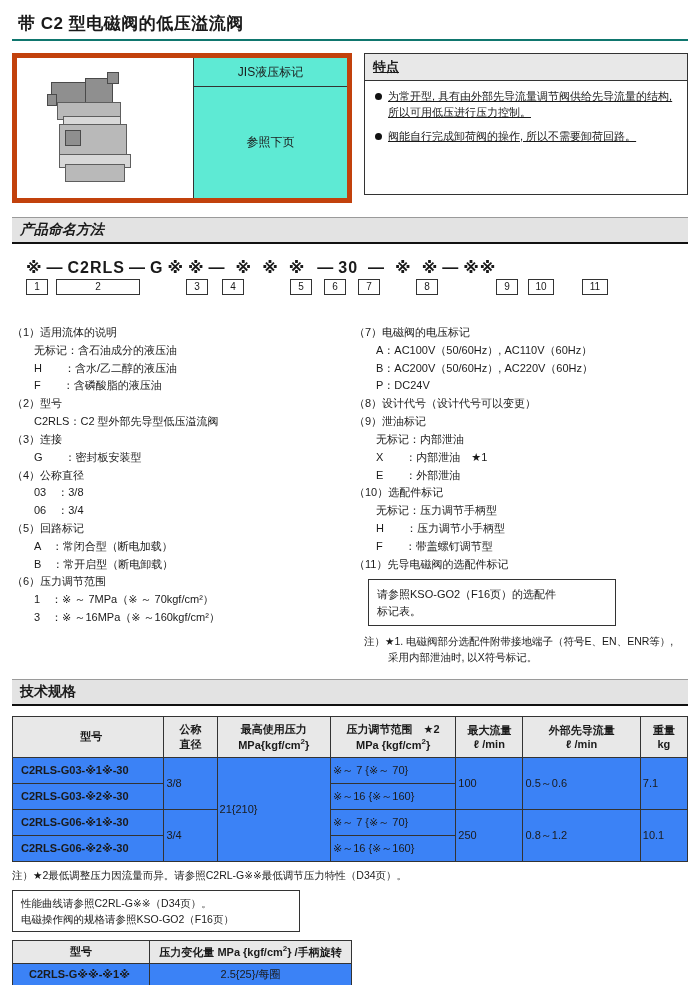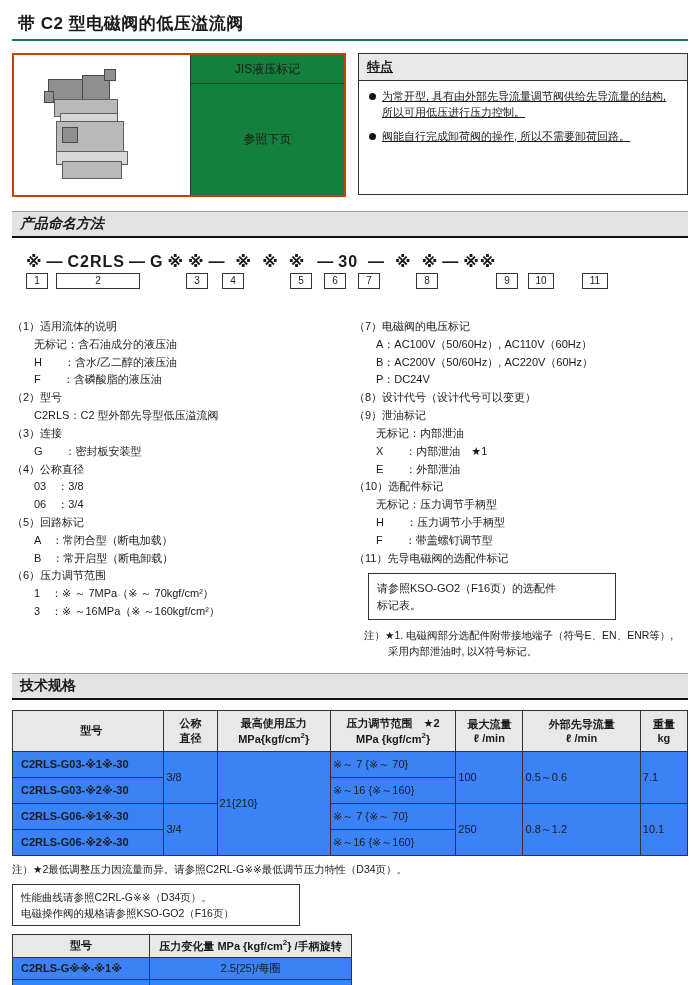--- a/index.html
+++ b/index.html
@@ -20,21 +20,21 @@
     border-bottom:2px solid #0f766e;
     padding:2px 0 4px 6px;
     font-size:17px;
     font-weight:bold;
     letter-spacing:0.5px;
   }
 
   
   .top-wrap{display:flex;margin:12px 12px 0 12px;}
   .photo-box{
-    width:330px;height:140px;border:2px solid #c2410c;display:flex;background:#15803d;
+    width:330px;height:140px;border:5px solid #c2410c;display:flex;background:#5eead4;
   }
   .photo-cell{
     width:176px;border-right:1px solid #333;position:relative;background:#fff;
     display:flex;align-items:center;justify-content:center;
   }
   .jis-cell{flex:1;display:flex;flex-direction:column;}
   .jis-head{
     height:28px;border-bottom:1px solid #333;display:flex;align-items:center;
     justify-content:center;font-size:12px;
   }
@@ -101,21 +101,21 @@
   .model-col{text-align:left !important;padding-left:8px !important;font-weight:bold;width:140px;}
 
   .note2{margin:6px 12px 0 12px;font-size:10.5px;line-height:1.5;}
   .curve-box{
     border:1px solid #333;margin:6px 12px 0 12px;width:270px;padding:4px 8px;font-size:10.5px;line-height:1.55;
   }
 
   .tbl2{margin:8px 12px 0 12px;width:340px;}
   .tbl2 th,.tbl2 td{border:1px solid #333;text-align:center;padding:3px 2px;}
   .tbl2 thead th{background:#e8e8e8;font-weight:bold;}
-  .tbl2 td.m{text-align:left;padding-left:8px;font-weight:bold;}
+  .tbl2 td.m{text-align:left;padding-left:16px;font-weight:bold;}
   .sup{vertical-align:super;font-size:8px;}
 </style>
 </head>
 <body>
 
 <div class="page">
 
   <div class="title-bar">带 C2 型电磁阀的低压溢流阀</div>
 
   <div class="top-wrap">

